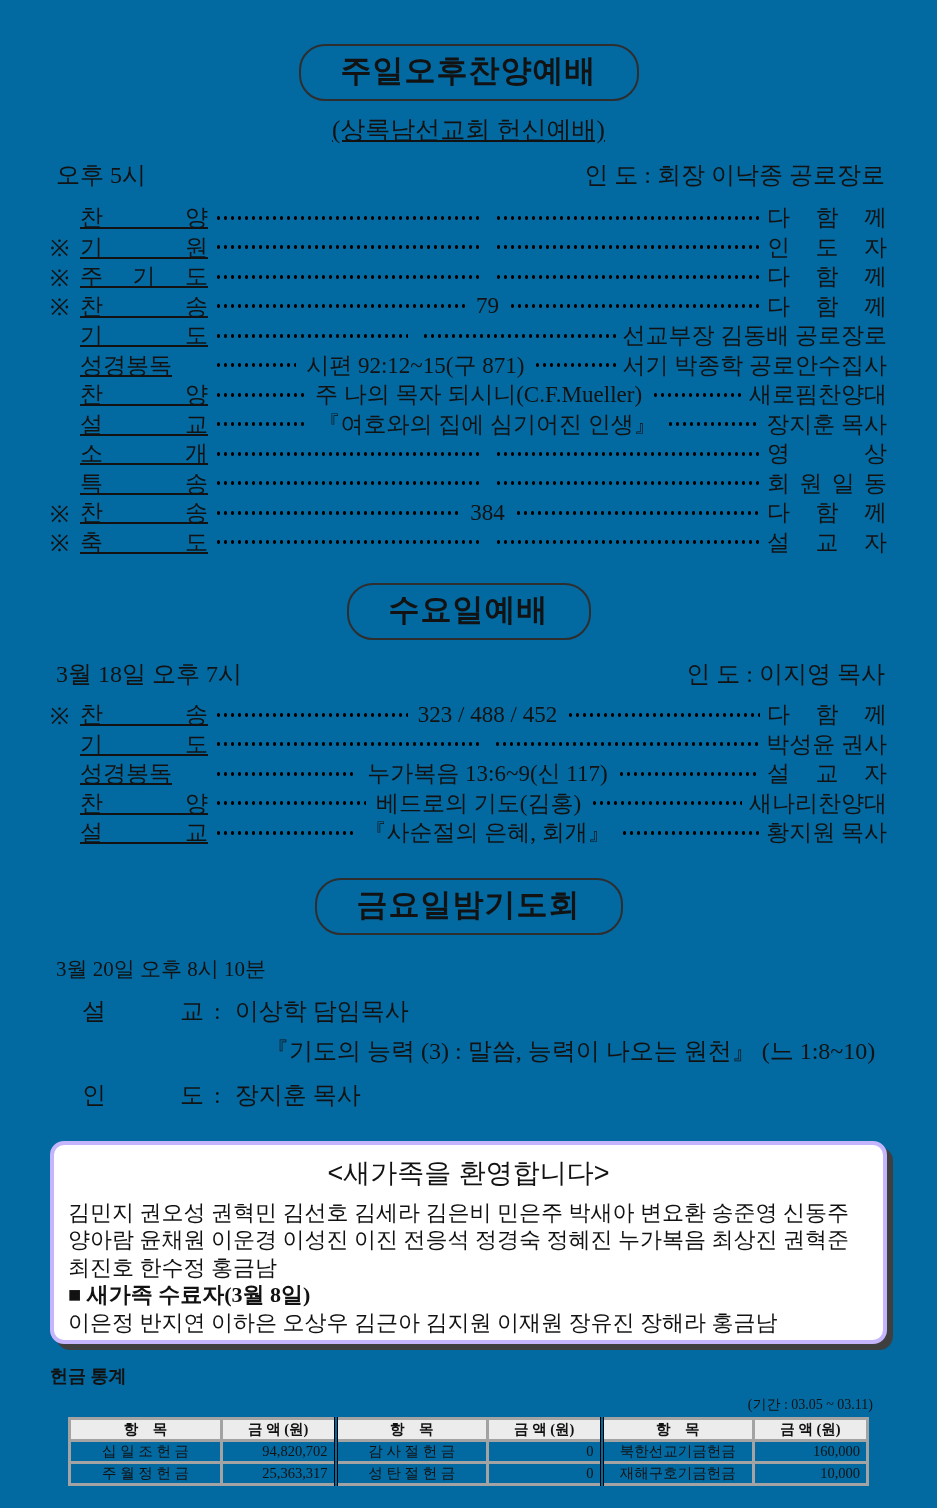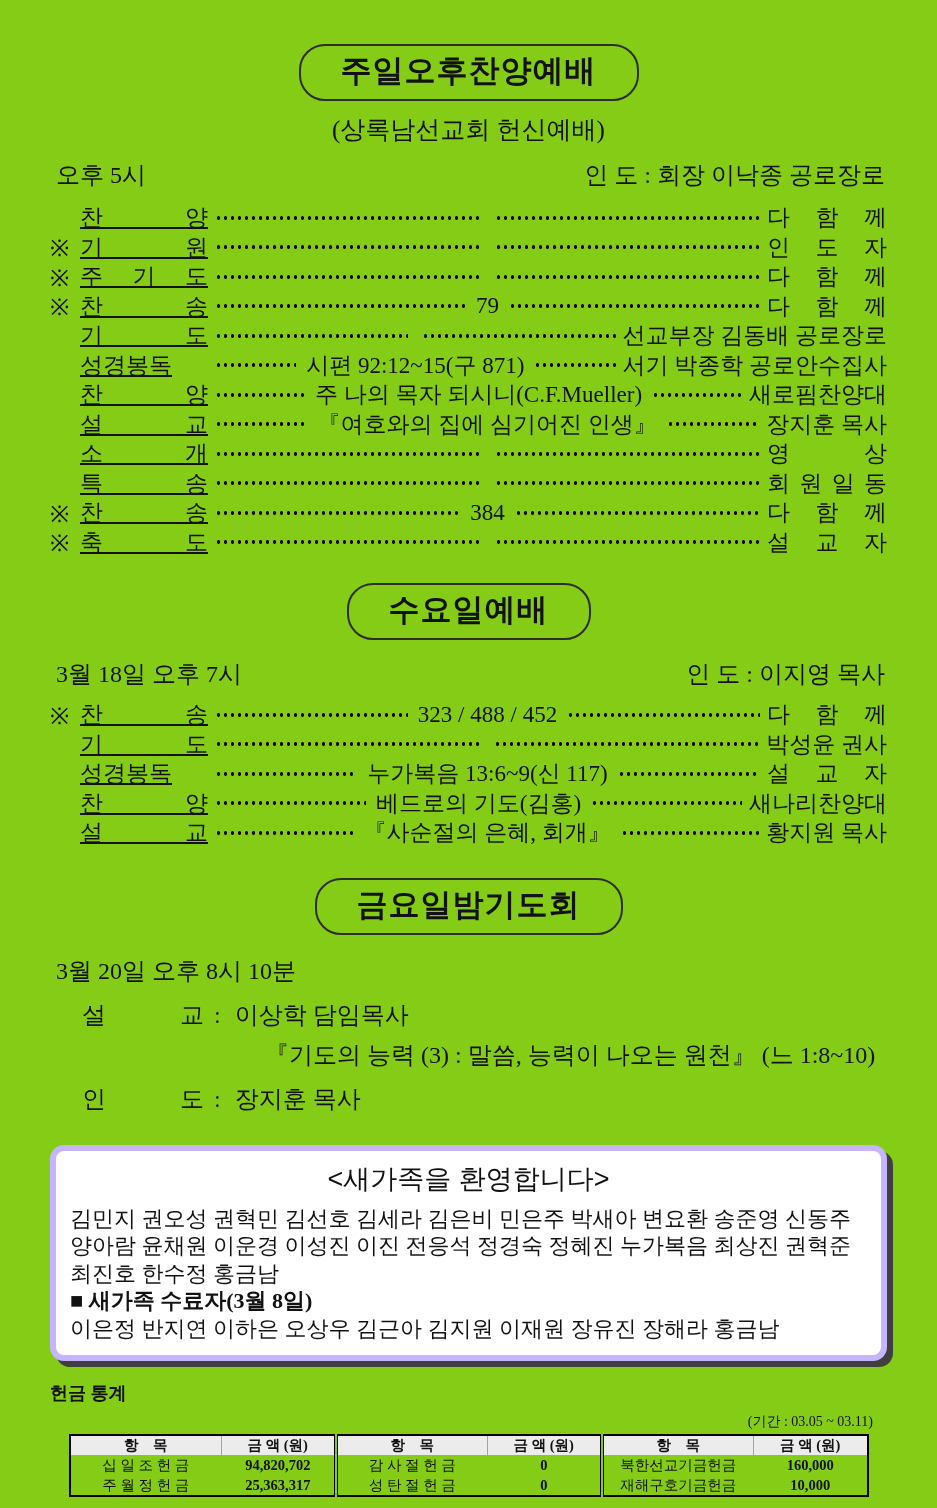--- a/index.html
+++ b/index.html
@@ -1,73 +1,73 @@
 <!DOCTYPE html>
 <html><head>
 <meta charset="utf-8">
 <style>
   * { box-sizing: border-box; }
   body { margin: 0; background: #ffffff; }
   .page {
     width: 937px; height: 1508px;
     padding: 44px 50px 10px;
-    background: #84cc16;
+    background: #0369a1;
     color: #121212;
     font-family: "Liberation Serif", "DejaVu Serif", serif;
     overflow: hidden;
   }
   
   .pill {
     display: block; width: fit-content;
     margin: 0 auto;
     border: 2px solid #2e2e2e; border-radius: 26px;
     padding: 4px 40px 7px;
     font-family: "Liberation Sans", "DejaVu Sans", sans-serif;
     font-weight: bold; font-size: 31px; letter-spacing: 1px;
     text-align: center;
   }
-  .subtitle { text-align: center; font-size: 25px; margin-top: 12px; }
+  .subtitle { text-align: center; font-size: 25px; margin-top: 12px; text-decoration: underline; }
   .meta { display: flex; justify-content: space-between; font-size: 24px; margin-top: 13px; padding: 0 2px 0 6px; }
   
   .order { margin-top: 12px; }
   .order-row { display: flex; align-items: center; height: 29.5px; font-size: 23px; }
   .mark { flex: none; width: 30px; }
   .olabel { flex: none; width: 128px; text-align: justify; text-align-last: justify; text-decoration: underline; }
   .dots {
     flex: 1 1 0; min-width: 14px; height: 12px; margin: 0 7px; align-self: center;
     background: radial-gradient(circle, #000 1.7px, transparent 1.9px) left center / 7px 12px repeat-x;
   }
   .mid { white-space: nowrap; }
   .mid:not(:empty) { padding: 0 3px; }
   .oright { flex: none; min-width: 120px; white-space: nowrap; text-align: justify; text-align-last: justify; }
   
-  .fri-date { font-size: 24px; margin-top: 20px; padding-left: 6px; }
+  .fri-date { font-size: 21px; margin-top: 20px; padding-left: 6px; }
   .fri-row { display: flex; align-items: baseline; font-size: 24px; margin-top: 12px; padding-left: 32px; }
   .flabel { flex: none; width: 122px; text-align: justify; text-align-last: justify; }
   .fcolon { flex: none; padding: 0 14px 0 10px; }
   .fri-sermon { font-size: 24px; margin-top: 8px; padding-left: 215px; white-space: nowrap; }
   
   .welcome {
     margin-top: 30px;
-    border: 6px solid #c4b5fd; border-radius: 14px;
+    border: 4px solid #c4b5fd; border-radius: 14px;
     box-shadow: 6px 6px 0 #3f3f3f;
-    padding: 8px 14px 13px;
+    padding: 8px 14px 4px;
     background: #fff;
   }
   .w-title { text-align: center; font-family: "Liberation Sans", "DejaVu Sans", sans-serif; font-size: 27px; margin: 2px 0 8px; }
   .w-head { font-weight: bold; font-size: 22px; line-height: 1.25; }
   .w-names { font-size: 22px; line-height: 1.25; }
   
   .off-title { font-weight: bold; font-size: 18px; margin-top: 20px; }
   .off-period { text-align: right; font-size: 14px; margin: 8px 14px 3px 0; }
   table.off { border-collapse: collapse; margin: 0 auto; width: 800px; font-size: 14.5px; border: 2px solid #000; table-layout: fixed; }
-  table.off th, table.off td { border: 1px solid #a3a3a3; height: 19px; padding: 0 6px; overflow: hidden; }
+  table.off th, table.off td { border: 3px solid #a3a3a3; height: 19px; padding: 0 6px; overflow: hidden; }
   table.off th { background: #ececec; font-weight: bold; text-align: center; white-space: pre; }
   td.item { text-align: center; white-space: pre; }
-  td.amt { text-align: center; font-weight: bold; }
+  td.amt { text-align: right; }
   .grp { border-left: 4px double #000 !important; }
   col.c-item { width: 152px; } col.c-amt { width: 114px; }
 </style>
 </head>
 <body>
 
 <div class="page">
 
   <div class="pill">주일오후찬양예배</div>
   <div class="subtitle">(상록남선교회 헌신예배)</div>

